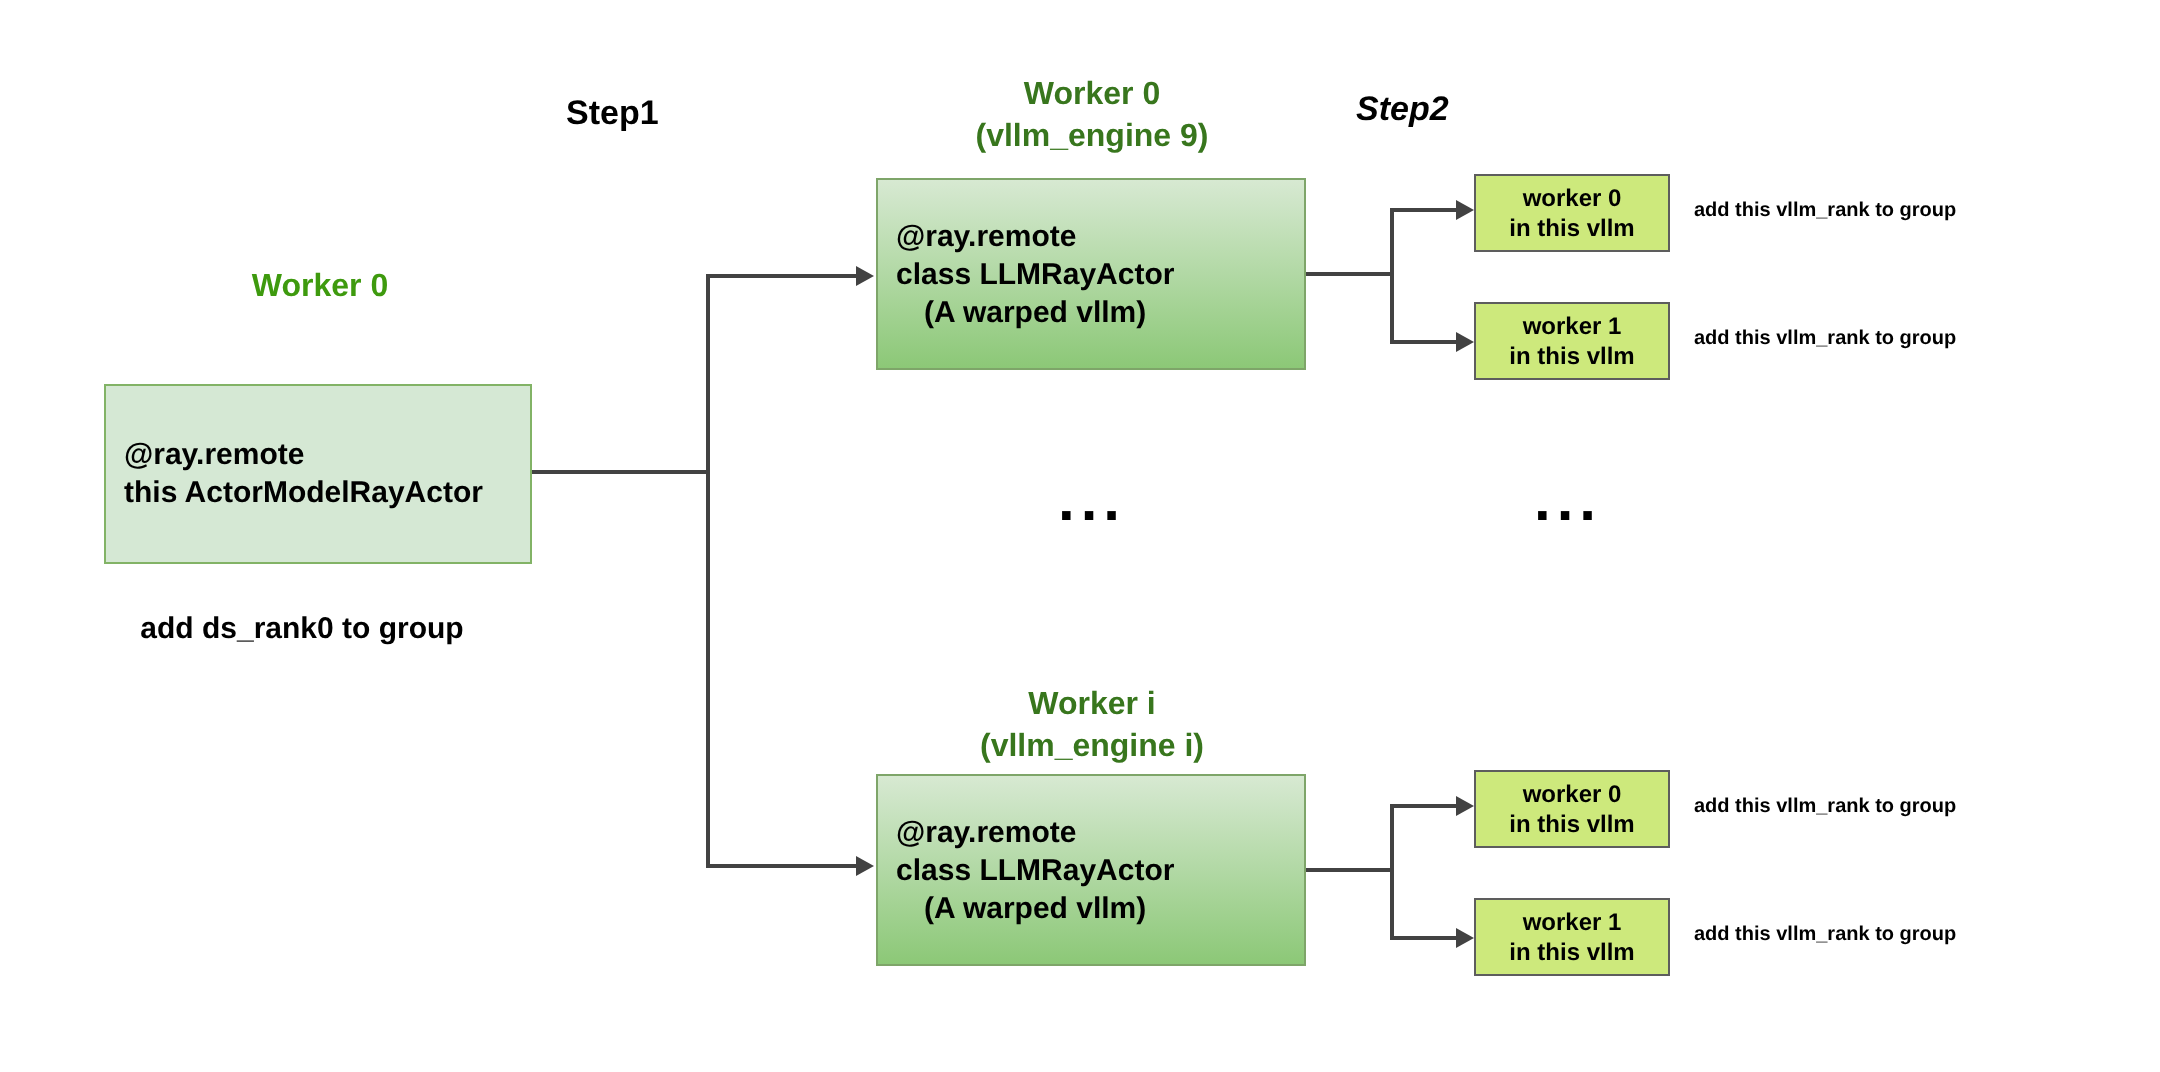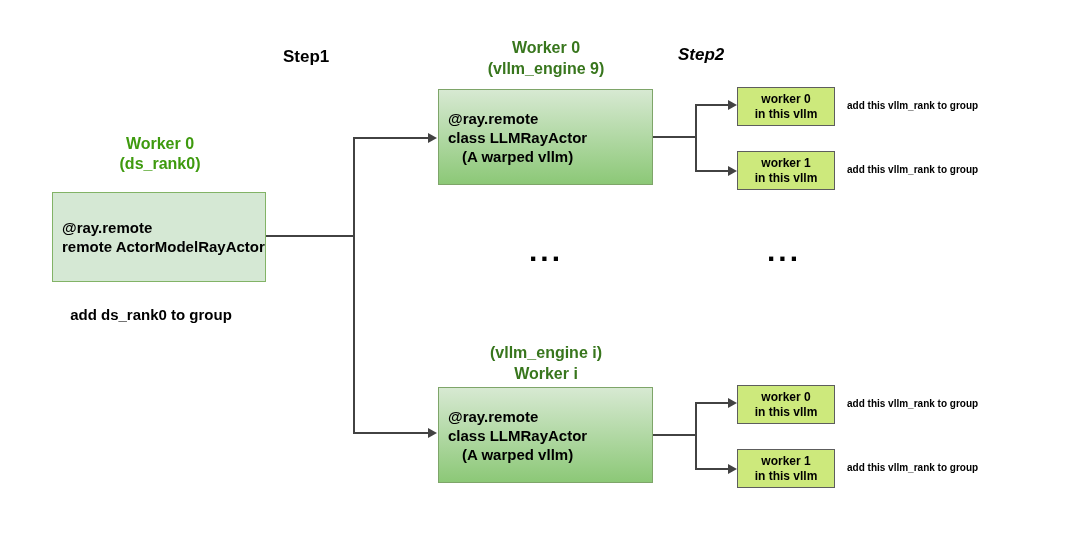--- a/index.html
+++ b/index.html
@@ -71,25 +71,24 @@
 </head>
 <body>
 
 <div class="canvas">
 
   <div class="step step1">Step1</div>
   <div class="step step2">Step2</div>
 
   <div class="actor-title">
     <div>Worker 0</div>
-    <div>(ds_rank0)</div>
   </div>
   <div class="actor-box">
     <div>@ray.remote</div>
-    <div>remote ActorModelRayActor</div>
+    <div>this ActorModelRayActor</div>
   </div>
   <div class="actor-caption">add ds_rank0 to group</div>
 
   <div class="line lh1"></div>
   <div class="line lv1"></div>
   <div class="line lh2"></div>
   <div class="arrow ar1"></div>
   <div class="line lh3"></div>
   <div class="arrow ar2"></div>
 
@@ -119,22 +118,22 @@
     <div class="sbox sbox2">
       <div>worker 1</div>
       <div>in this vllm</div>
     </div>
     <div class="ecap ecap1">add this vllm_rank to group</div>
     <div class="ecap ecap2">add this vllm_rank to group</div>
   </div>
 
   <div class="egroup g1">
     <div class="etitle">
+      <div>Worker i</div>
       <div>(vllm_engine i)</div>
-      <div>Worker i</div>
     </div>
     <div class="ebox">
       <div>@ray.remote</div>
       <div>class LLMRayActor</div>
       <div class="indent">(A warped vllm)</div>
     </div>
     <div class="line ch"></div>
     <div class="line cv"></div>
     <div class="line cht"></div>
     <div class="arrow art"></div>

